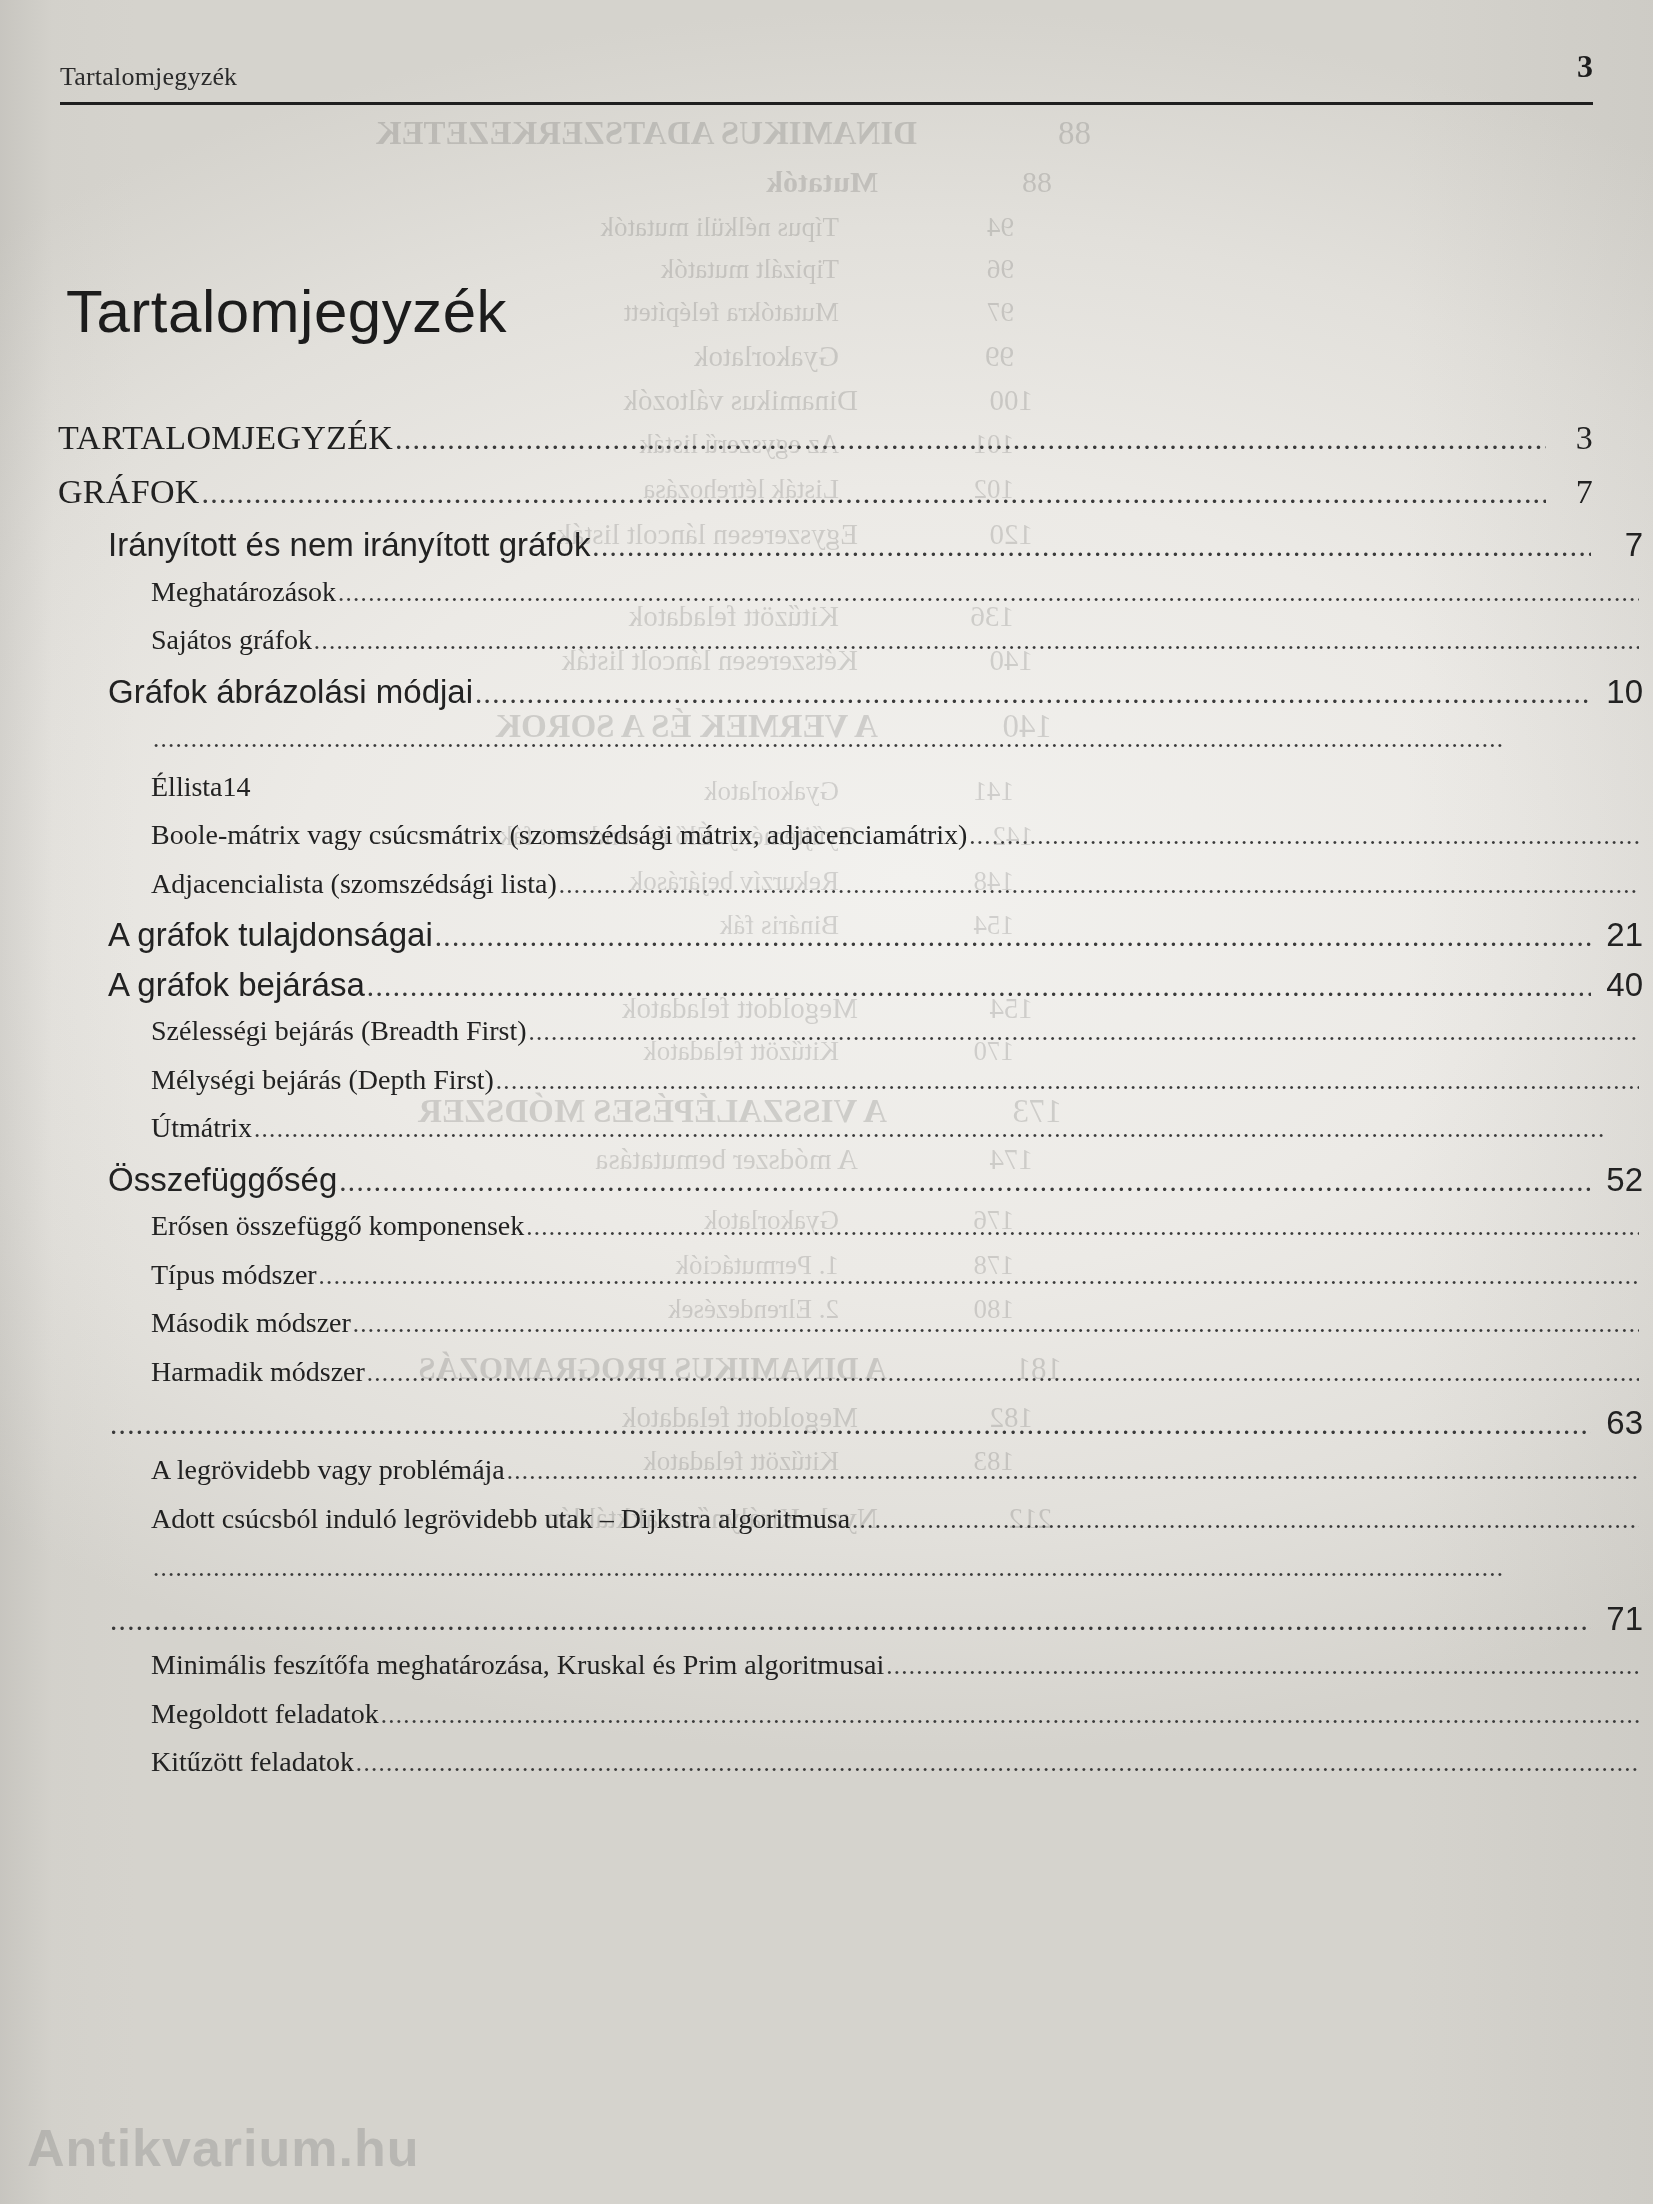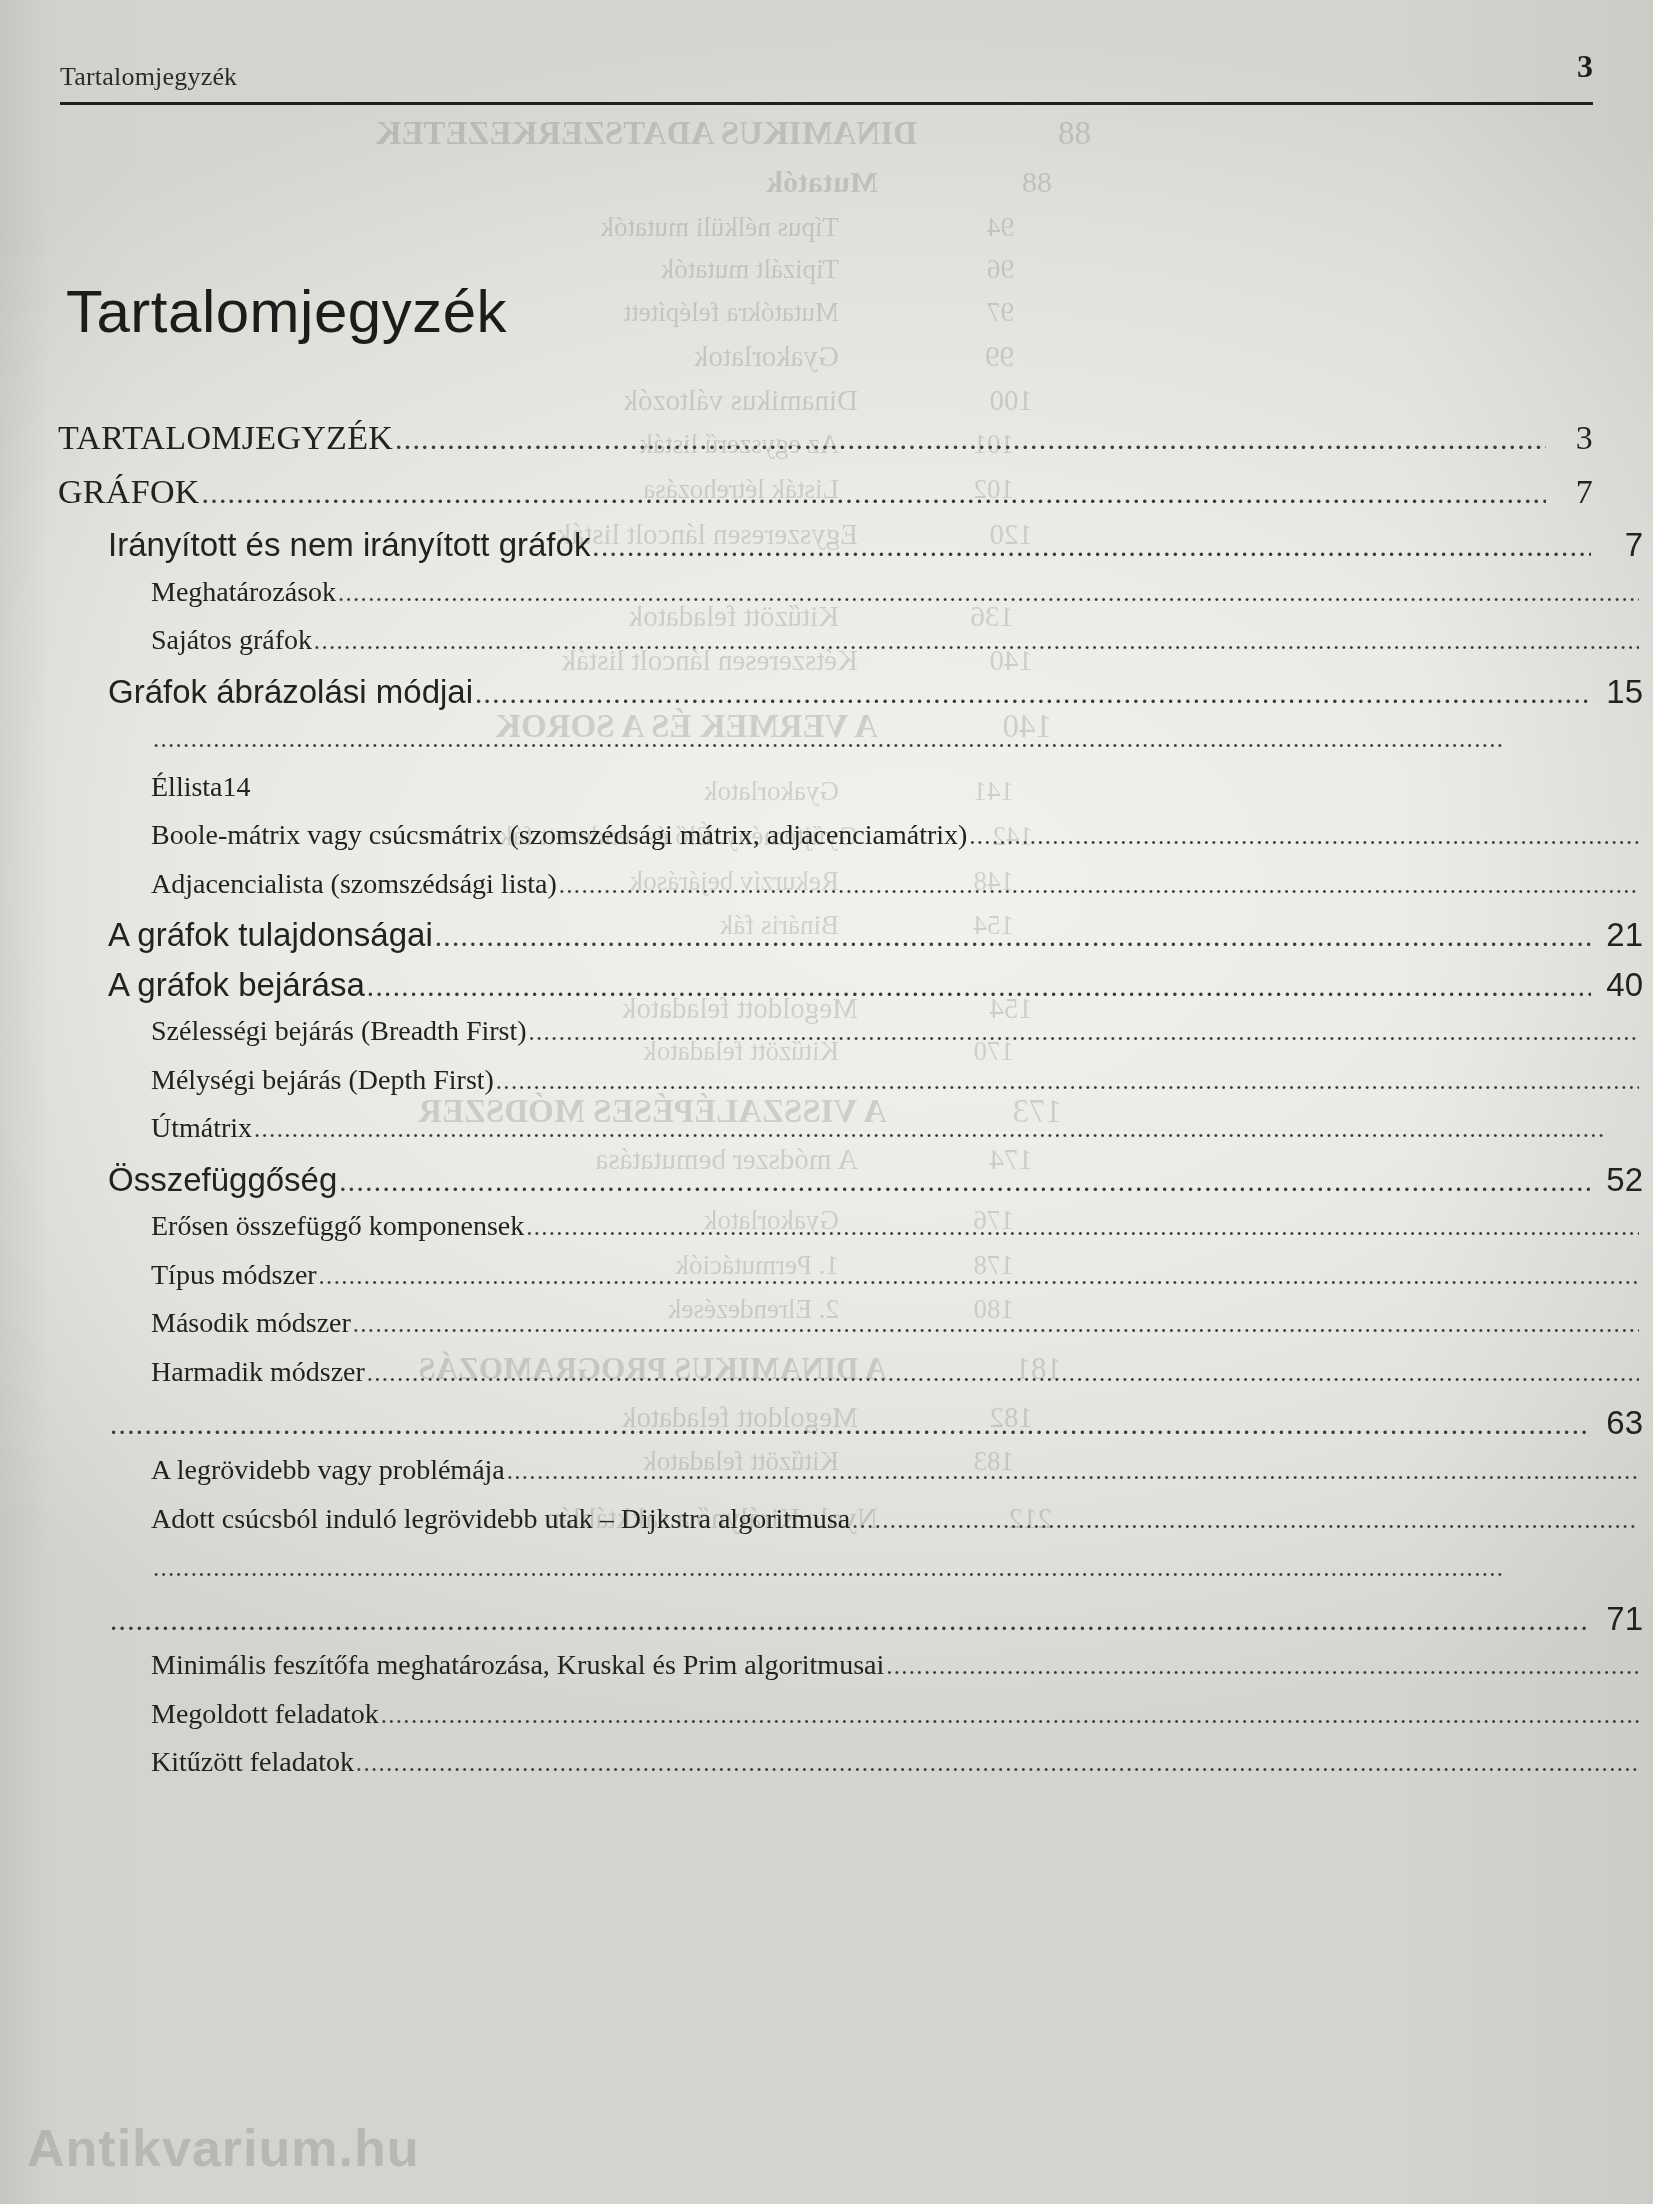--- a/index.html
+++ b/index.html
@@ -266,21 +266,21 @@
           <span class="pg">8</span>
         </div>
         <div class="toc-row lvl2">
           <span class="txt">Sajátos gráfok</span>
           <span class="dots">...................................................................................................................................................................................</span>
           <span class="pg">12</span>
         </div>
         <div class="toc-row lvl1">
           <span class="txt">Gráfok ábrázolási módjai</span>
           <span class="dots">...................................................................................................................................................................................</span>
-          <span class="pg">15</span>
+          <span class="pg">10</span>
         </div>
         <div class="toc-row lvl2">
           <span class="dots">...................................................................................................................................................................................</span>
           <span class="pg">13</span>
         </div>
         <div class="toc-row lvl2 nodots">
           <span class="txt">Éllista14</span>
           <span class="dots">...................................................................................................................................................................................</span>
         </div>
         <div class="toc-row lvl2">

